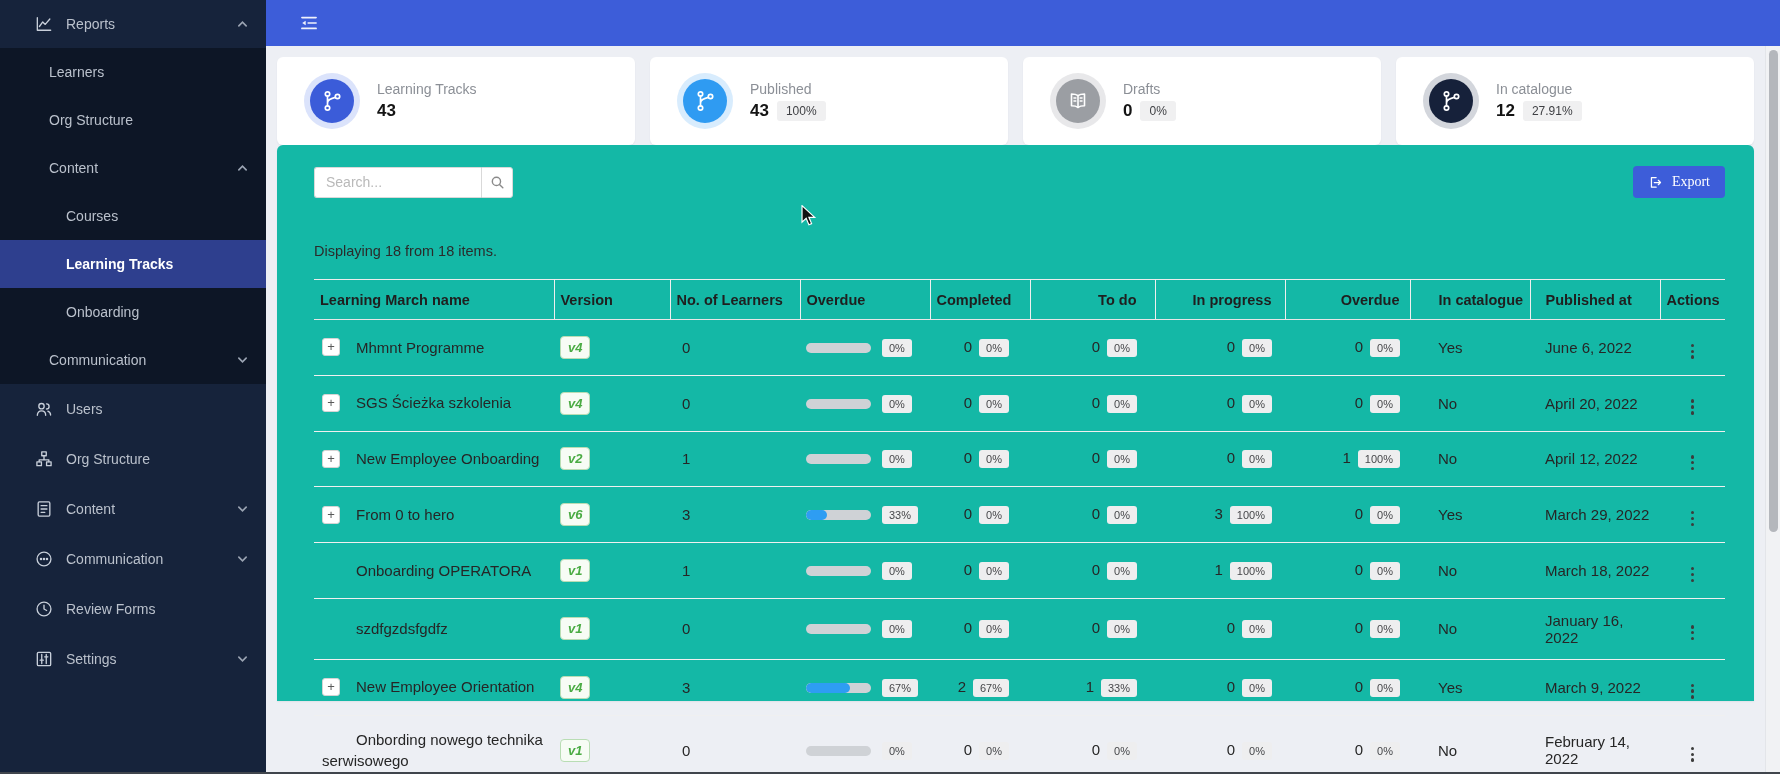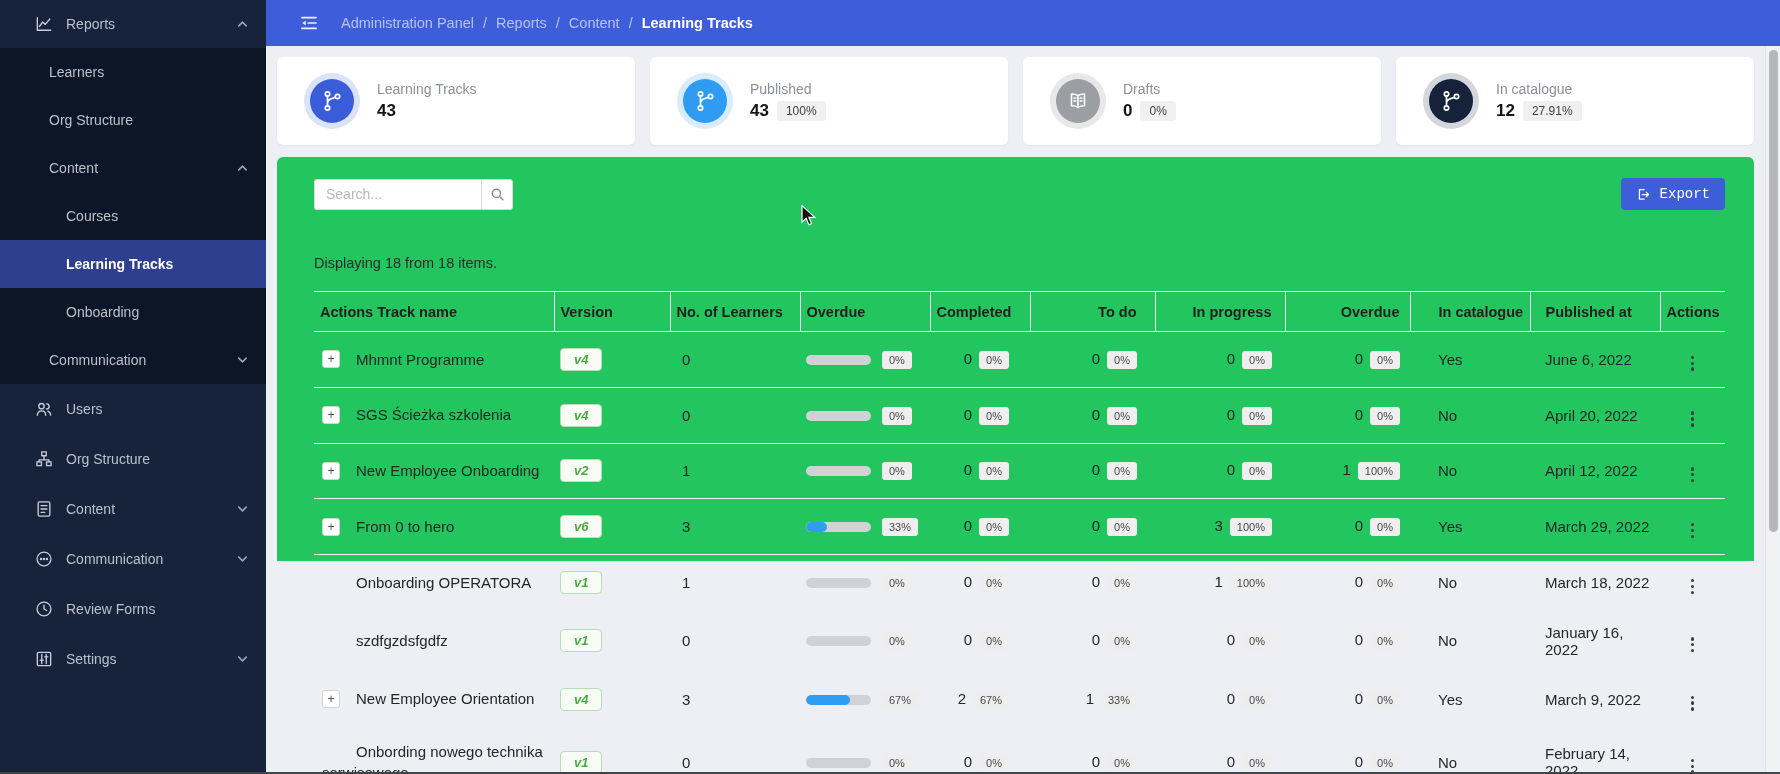--- a/index.html
+++ b/index.html
@@ -48,35 +48,35 @@
   .circ { width:44px; height:44px; border-radius:50%; display:flex; align-items:center;
     justify-content:center; color:#fff; }
   .card .txt { margin-left:17px; }
   .card .clabel { font-size:14px; color:#8b8f96; margin-bottom:4px; }
   .card .vrow { display:flex; align-items:center; gap:8px; }
   .card .cval { font-size:17px; font-weight:700; color:#141414; }
   .card .cbadge { background:#f0f0f1; color:#3f4044; font-size:12px; padding:3px 9px;
     border-radius:3px; }
 
   
-  .panel { margin-top:12px; background:#22c55e; border-radius:6px 6px 0 0;
-    height:404px; padding:21px 29px 0 37px; position:relative;
+  .panel { background:#14b8a6; border-radius:6px 6px 0 0;
+    height:556px; padding:21px 29px 0 37px; position:relative;
     box-shadow:0 1px 2px rgba(30,40,70,.06); }
   .toolbar { display:flex; align-items:center; }
   .searchwrap { display:flex; }
   .searchwrap input { width:167px; height:31px; border:1px solid #d9d9d9; border-right:none;
     border-radius:3px 0 0 3px; padding:0 11px; font-size:14px; color:#333; outline:none;
     font-family:"Liberation Sans", sans-serif; }
   .searchwrap input::placeholder { color:#b9b9b9; }
   .searchbtn { width:32px; height:31px; border:1px solid #d9d9d9; border-radius:0 3px 3px 0;
     background:#fff; display:flex; align-items:center; justify-content:center; color:#8a8a8a;
     cursor:pointer; }
   .exportbtn { margin-left:auto; height:31px; background:#3d5dd9; color:#fff; border:none;
     border-radius:4px; font-size:14px; display:flex; align-items:center; gap:9px;
-    padding:16px 15px; cursor:pointer; font-family:Liberation Mono, monospace; }
+    padding:16px 15px; cursor:pointer; font-family:Liberation Serif, serif; }
   .summary { margin-top:45px; font-size:14.5px; color:#2b2b2b; }
 
   
   table { border-collapse:collapse; table-layout:fixed; width:1411px; margin-top:20px; }
   thead th { height:40px; font-size:14.5px; font-weight:700; color:#1f1f1f; text-align:left;
     border-top:1px solid #ececec; border-bottom:1px solid #e6e6e6;
     border-right:1px solid #efefef; padding:0 0 0 6px; white-space:nowrap; overflow:hidden; }
   thead th:last-child { border-right:none; }
   tbody td { border-bottom:1px solid #f0f0f0; font-size:15px; color:#262626;
     vertical-align:middle; padding:13px 0 13px 6px; }
@@ -86,21 +86,21 @@
   th.c-overdue, td.c-overdue { padding-right:10px; }
   th.c-cat, td.c-cat { padding-left:28px; }
   th.c-pub, td.c-pub { padding-left:15px; }
   td.c-act { text-align:center; padding-left:0; }
   .namecell { position:relative; padding-left:2px; text-indent:34px; line-height:1.45; }
   .expand { position:absolute; left:2px; top:50%; transform:translateY(-50%); width:18px;
     height:18px; border:1px solid #d4d4d4; border-radius:3px; background:#fff; color:#595959;
     font-size:13px; line-height:16px; text-align:center; text-indent:0; cursor:pointer; }
   .vbadge { display:inline-block; min-width:20px; text-align:center; font-style:italic;
     font-weight:700; font-size:13px; color:#4aab43; background:#f7fcf5;
-    border:1px solid #b9ddb4; border-radius:4px; padding:3px 13px; }
+    border:1px solid #b9ddb4; border-radius:4px; padding:3px 7px; }
   .pbar { display:inline-block; width:65px; height:10px; background:#cfd2d6; border-radius:5px;
     position:relative; overflow:hidden; vertical-align:middle; }
   .pbar .fill { position:absolute; left:0; top:0; bottom:0; background:#2e9df3;
     border-radius:5px; }
   .pctbadge { display:inline-block; background:#eeeeef; color:#46474a; font-size:11px;
     padding:3px 7px; border-radius:3px; vertical-align:middle; }
   .numcell .n { margin-right:7px; }
   .pbar + .pctbadge { margin-left:11px; }
   .dots { display:inline-flex; flex-direction:column; gap:2.5px; cursor:pointer;
     padding:3px 6px; }
@@ -242,21 +242,20 @@
       </div>
     </aside>
 
   <header class="topbar">
     <span class="tb-fold">
       <svg width="20" height="20" viewBox="0 0 24 24" fill="none" stroke="currentColor" stroke-width="2" stroke-linecap="round">
         <path d="M3.5 5.5 H20.5 M11 12 H20.5 M3.5 18.5 H20.5"></path>
         <path d="M8 9.3 L3.8 12 L8 14.7 Z" fill="currentColor" stroke="none"></path>
       </svg>
     </span>
-    <nav class="crumbs" id="crumbs"><span class="crumb">Administration Panel</span><span class="sep">/</span><span class="crumb">Reports</span><span class="sep">/</span><span class="crumb">Content</span><span class="sep">/</span><span class="crumb last">Learning Tracks</span></nav>
   </header>
 
   <main class="content">
     <section class="cards" id="cards">
         <div class="card">
           <span class="ring" style="background:#dbe3fb">
             <span class="circ" style="background:#3b5cd9">
               <svg width="24" height="24" viewBox="0 0 24 24" fill="none" stroke="#ffffff" stroke-width="1.7" stroke-linecap="round">
                 <circle cx="7.5" cy="5" r="2.2"></circle>
                 <circle cx="7.5" cy="19" r="2.2"></circle>
@@ -364,21 +363,21 @@
             <col style="width:100px">
             <col style="width:125px">
           <col style="width:130px">
             <col style="width:125px">
             <col style="width:120px">
           <col style="width:130px">
             <col style="width:65px">
         </colgroup>
         <thead>
             <tr id="headrow">
-              <th class="">Actions Track name</th>
+              <th class="">Learning March name</th>
               <th class="">Version</th>
               <th class="">No. of Learners</th>
               <th class="">Overdue</th>
               <th class="r c-completed">Completed</th>
               <th class="r">To do</th>
               <th class="r c-inprog">In progress</th>
               <th class="r c-overdue">Overdue</th>
               <th class="c-cat">In catalogue</th>
               <th class="c-pub">Published at</th>
               <th class="c-act">Actions</th>

